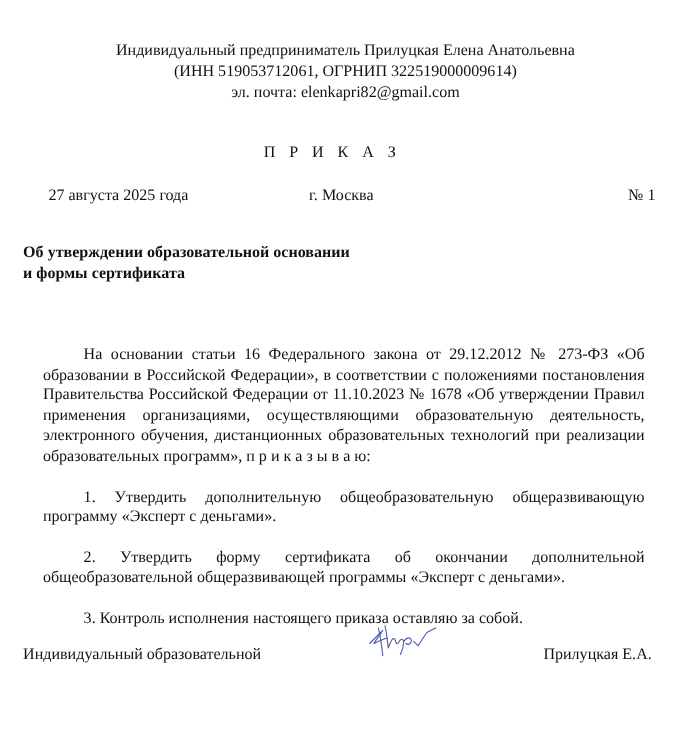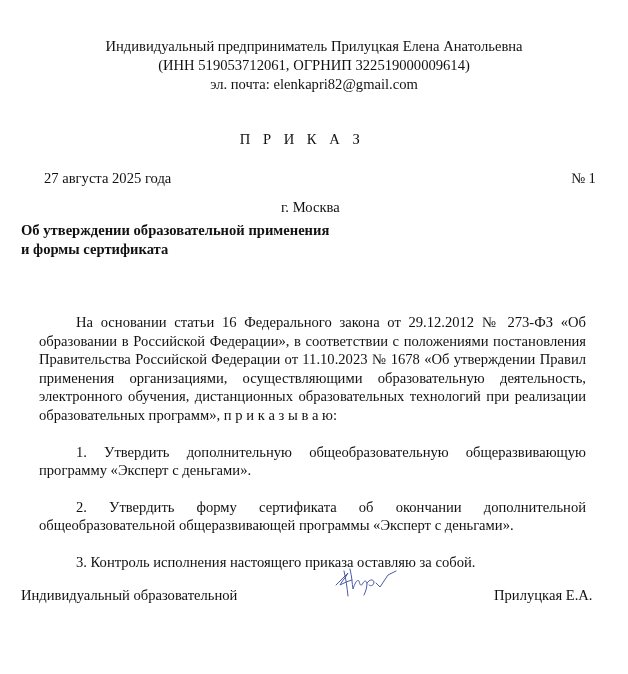--- a/index.html
+++ b/index.html
@@ -8,21 +8,21 @@
     font-family: "Liberation Serif", "DejaVu Serif", serif;
     font-size: 14.6px; color: #111111;
   }
   .abs { position: absolute; white-space: nowrap; }
   .header { position: absolute; left: 0; width: 628px; text-align: center; }
   .h1 { top: 38px; }
   .h2 { top: 57px; }
   .h3 { top: 76px; }
   .title { position: absolute; top: 131px; left: 0; width: 604px; text-align: center; letter-spacing: 4.5px; }
   .date { top: 170px; left: 44px; }
-  .city { top: 170px; left: 281px; margin-top: 29px; }
+  .city { top: 170px; left: 281px; }
   .num { top: 170px; left: 571px; }
   .subject { position: absolute; left: 21px; top: 221px; font-weight: bold; line-height: 19px; }
   .body {
     position: absolute; left: 21px; top: 295px; width: 583px;
     line-height: 18.6px; text-align: justify;
   }
   .body p { margin: 18px; text-indent: 37px; text-align: justify; }
   .body p.last-left { text-align-last: left; }
   .sign-role { top: 587px; left: 21px; }
   .sign-name { top: 587px; left: 494px; }
@@ -35,21 +35,21 @@
 <div class="header h2">(ИНН 519053712061, ОГРНИП 322519000009614)</div>
 <div class="header h3">эл. почта: elenkapri82@gmail.com</div>
 
 <div class="title">П Р И К А З</div>
 
 <div class="abs date">27 августа 2025 года</div>
 <div class="abs city">г. Москва</div>
 <div class="abs num">№ 1</div>
 
 <div class="subject">
-  <div>Об утверждении образовательной применения</div>
+  <div>Об утверждении образовательной основании</div>
   <div>и формы сертификата</div>
 </div>
 
 <div class="body">
   <p class="last-left">На основании статьи 16 Федерального закона от 29.12.2012 № 273-ФЗ «Об образовании в Российской Федерации», в соответствии с положениями постановления Правительства Российской Федерации от 11.10.2023 № 1678 «Об утверждении Правил применения организациями, осуществляющими образовательную деятельность, электронного обучения, дистанционных образовательных технологий при реализации образовательных программ», п р и к а з ы в а ю:</p>
   <p class="last-left">1. Утвердить дополнительную общеобразовательную общеразвивающую программу «Эксперт с деньгами».</p>
   <p class="last-left">2. Утвердить форму сертификата об окончании дополнительной общеобразовательной общеразвивающей программы «Эксперт с деньгами».</p>
   <p class="last-left">3. Контроль исполнения настоящего приказа оставляю за собой.</p>
 </div>
 

